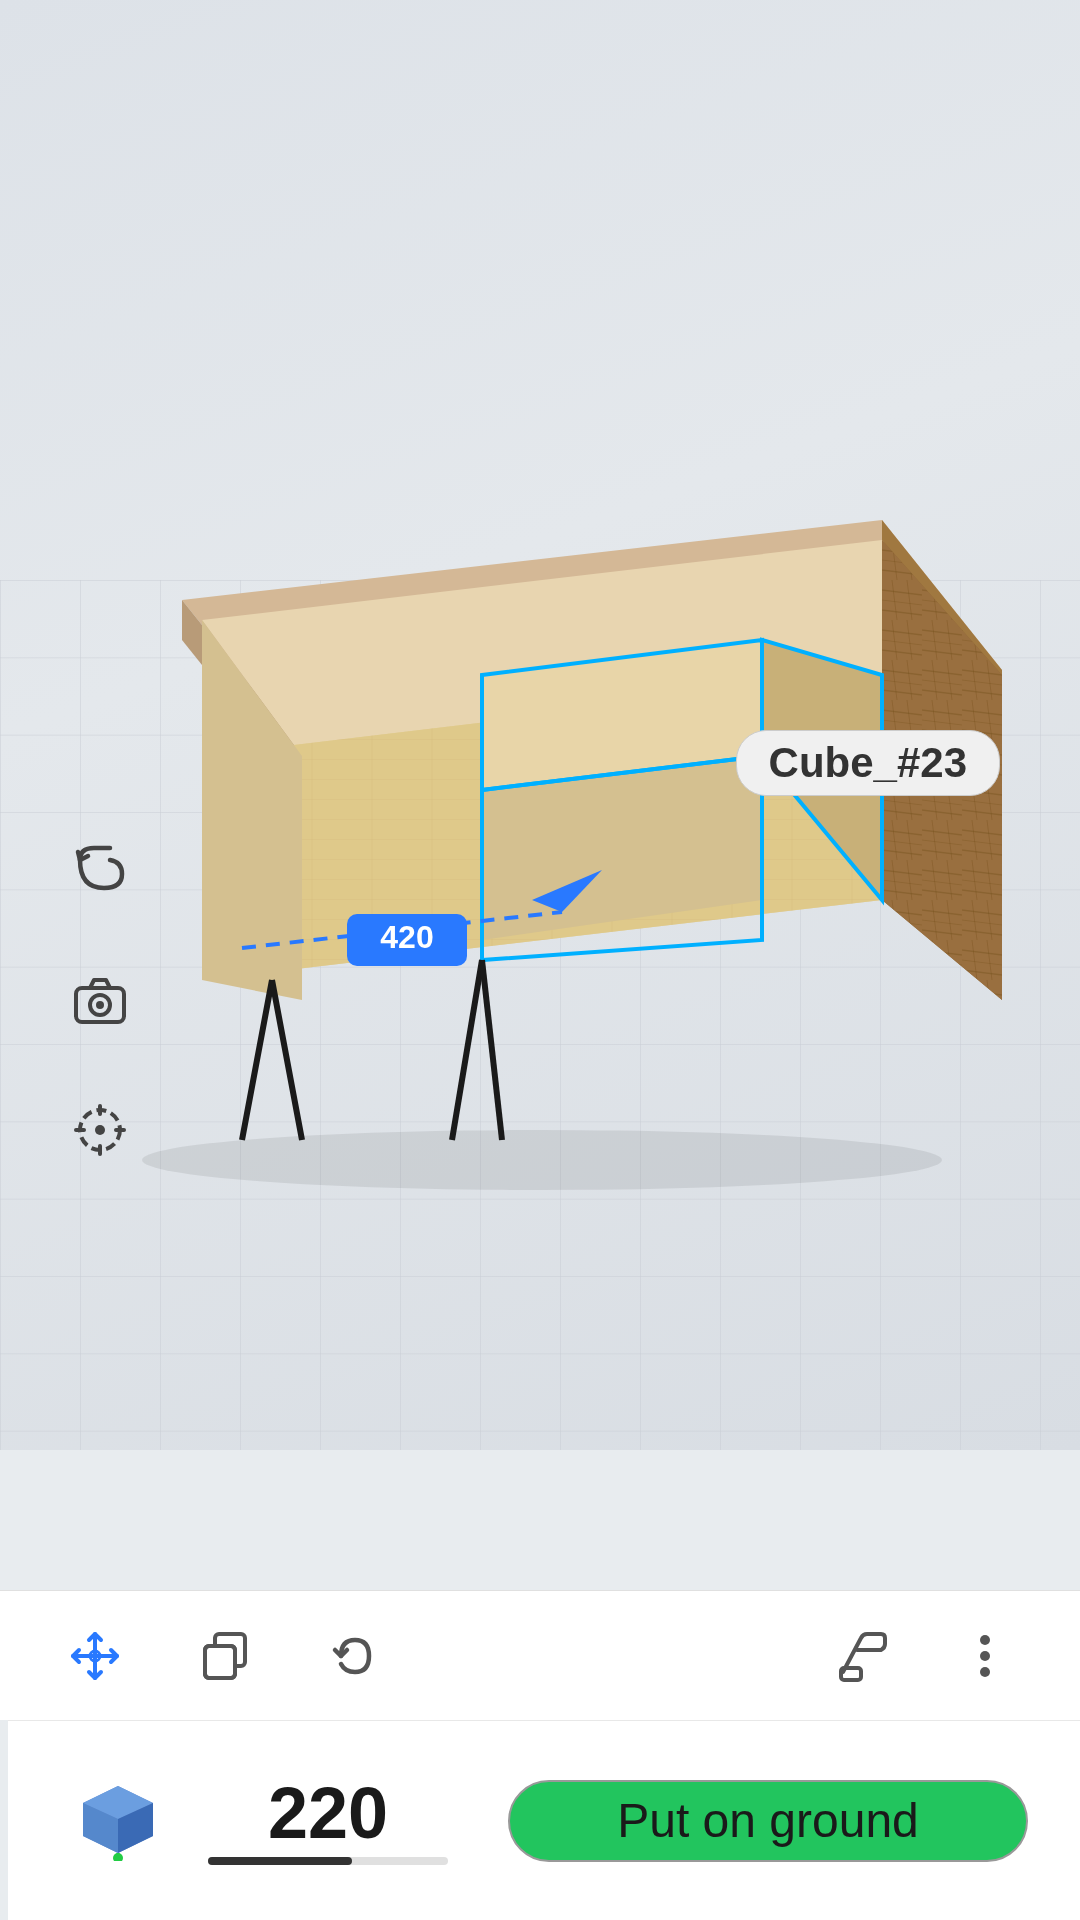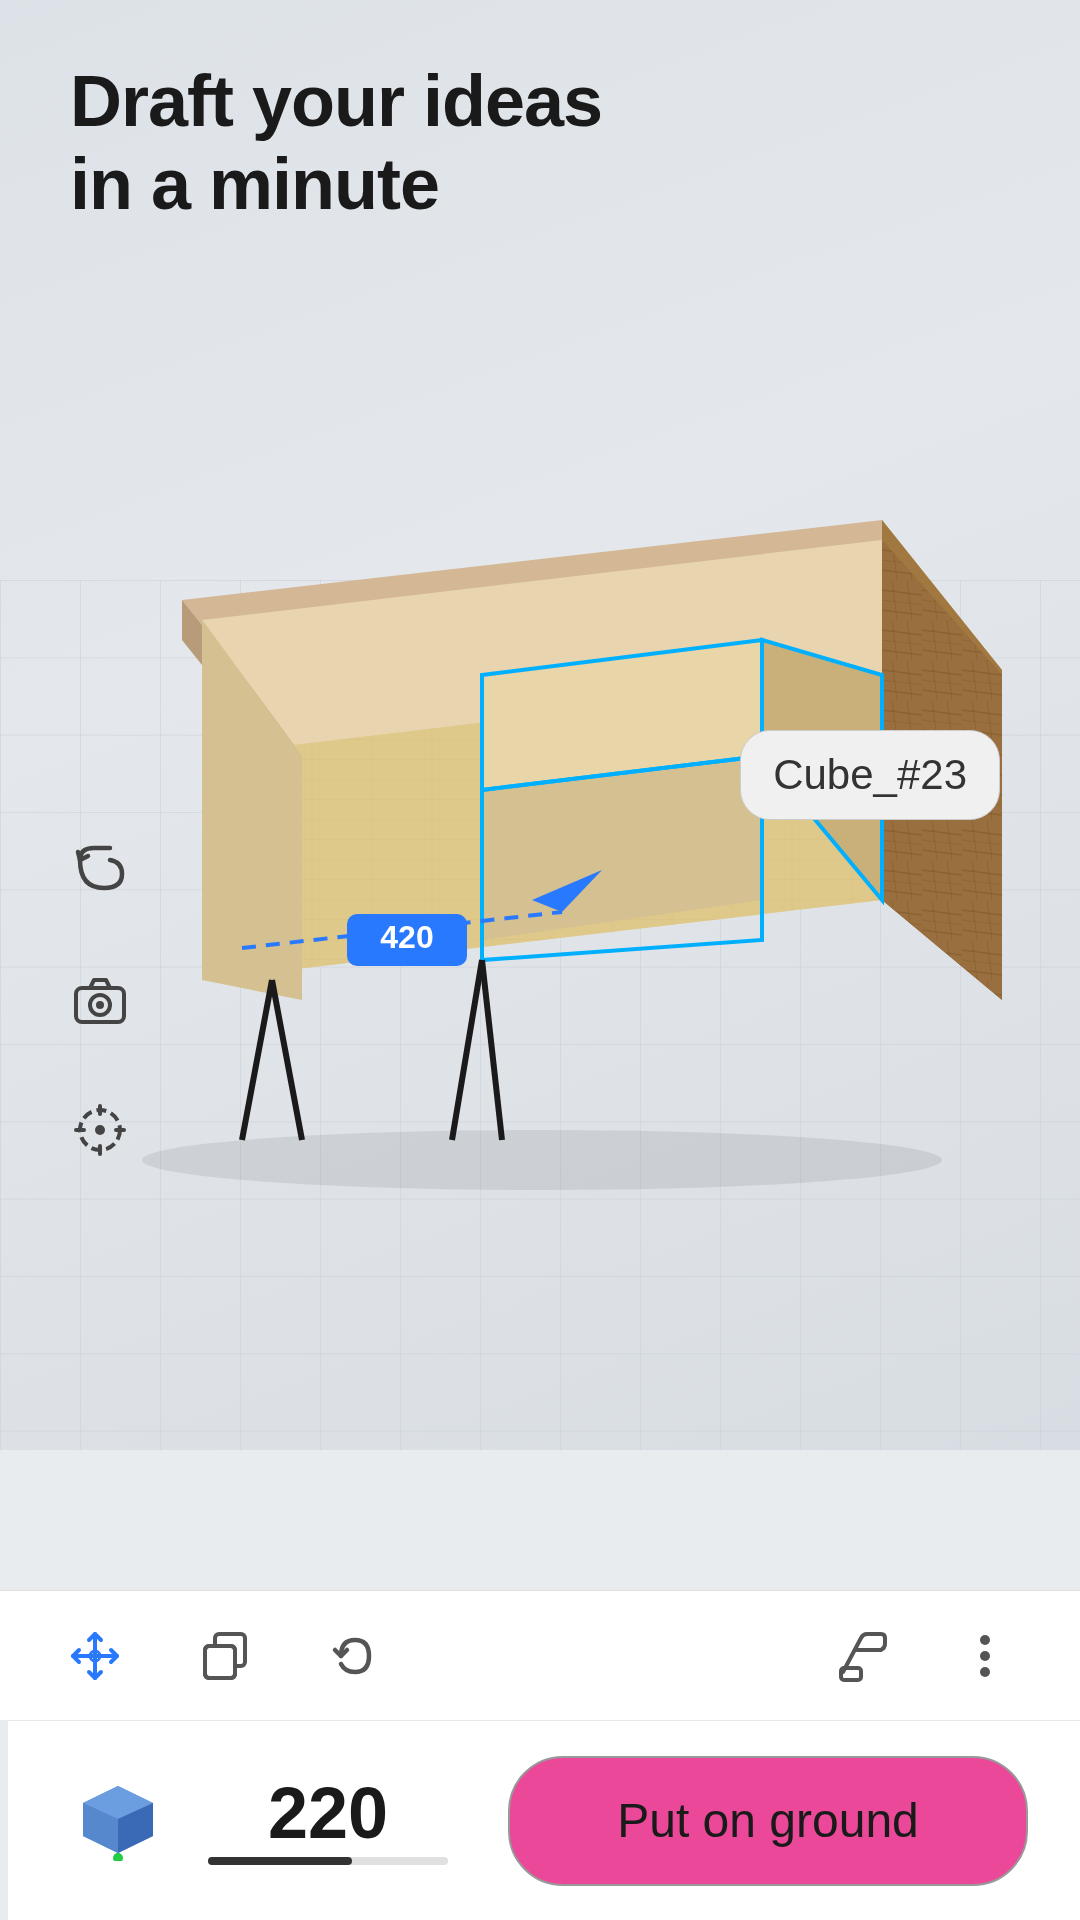--- a/index.html
+++ b/index.html
@@ -62,23 +62,23 @@
     }
 
     
     .object-label {
       position: absolute;
       top: 730px;
       right: 80px;
       background: #f0f0f0;
       border: 1px solid #ccc;
       border-radius: 30px;
-      padding: 20px 32px;
+      padding: 8px 32px;
       font-size: 42px;
-      font-weight: 400;
+      font-weight: 700;
       color: #333;
       z-index: 20;
     }
 
     
     .sidebar-buttons {
       position: absolute;
       left: 60px;
       bottom: 280px;
       display: flex;
@@ -203,22 +203,22 @@
 
     .height-bar-fill {
       height: 100%;
       width: 60%;
       background: #333;
       border-radius: 4px;
     }
 
     .put-on-ground-btn {
       flex: 1;
-      height: 130px;
-      background: #ec4899;
+      height: 82px;
+      background: #22c55e;
       border: 2.5px solid #999;
       border-radius: 55px;
       display: flex;
       align-items: center;
       justify-content: center;
       cursor: pointer;
       margin-left: auto;
     }
 
     .put-on-ground-btn span {
@@ -236,26 +236,20 @@
     <svg viewBox="0 0 1080 900" preserveAspectRatio="none" xmlns="http://www.w3.org/2000/svg">
       <defs>
         <pattern id="grid" width="80" height="80" patternUnits="userSpaceOnUse">
           <path d="M 80 0 L 0 0 0 80" fill="none" stroke="#c8cdd4" stroke-width="1"></path>
         </pattern>
       </defs>
       <rect width="1080" height="900" fill="url(#grid)"></rect>
     </svg>
   </div>
 
-  <div class="title-area">
-    <div class="title-text">
-      <span>Draft your ideas</span><br>
-      <span>in a minute</span>
-    </div>
-  </div>
 
   <div class="scene-container">
     <svg viewBox="0 0 1000 900" xmlns="http://www.w3.org/2000/svg" width="1000" height="900">
 
       <ellipse cx="500" cy="860" rx="400" ry="30" fill="rgba(0,0,0,0.08)"></ellipse>
 
       <polygon points="140,300 840,220 960,370 260,450" fill="#d4b896"></polygon>
 
       <polygon points="140,300 260,450 260,490 140,340" fill="#b89b78"></polygon>
 

